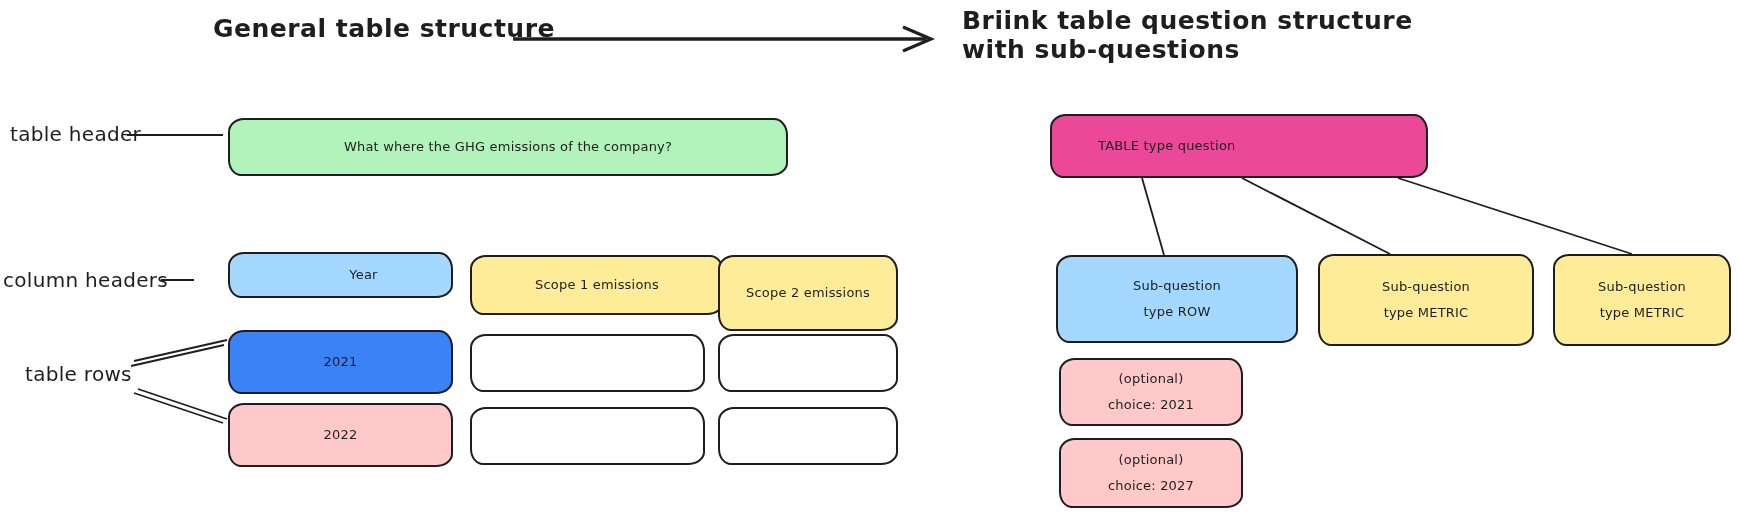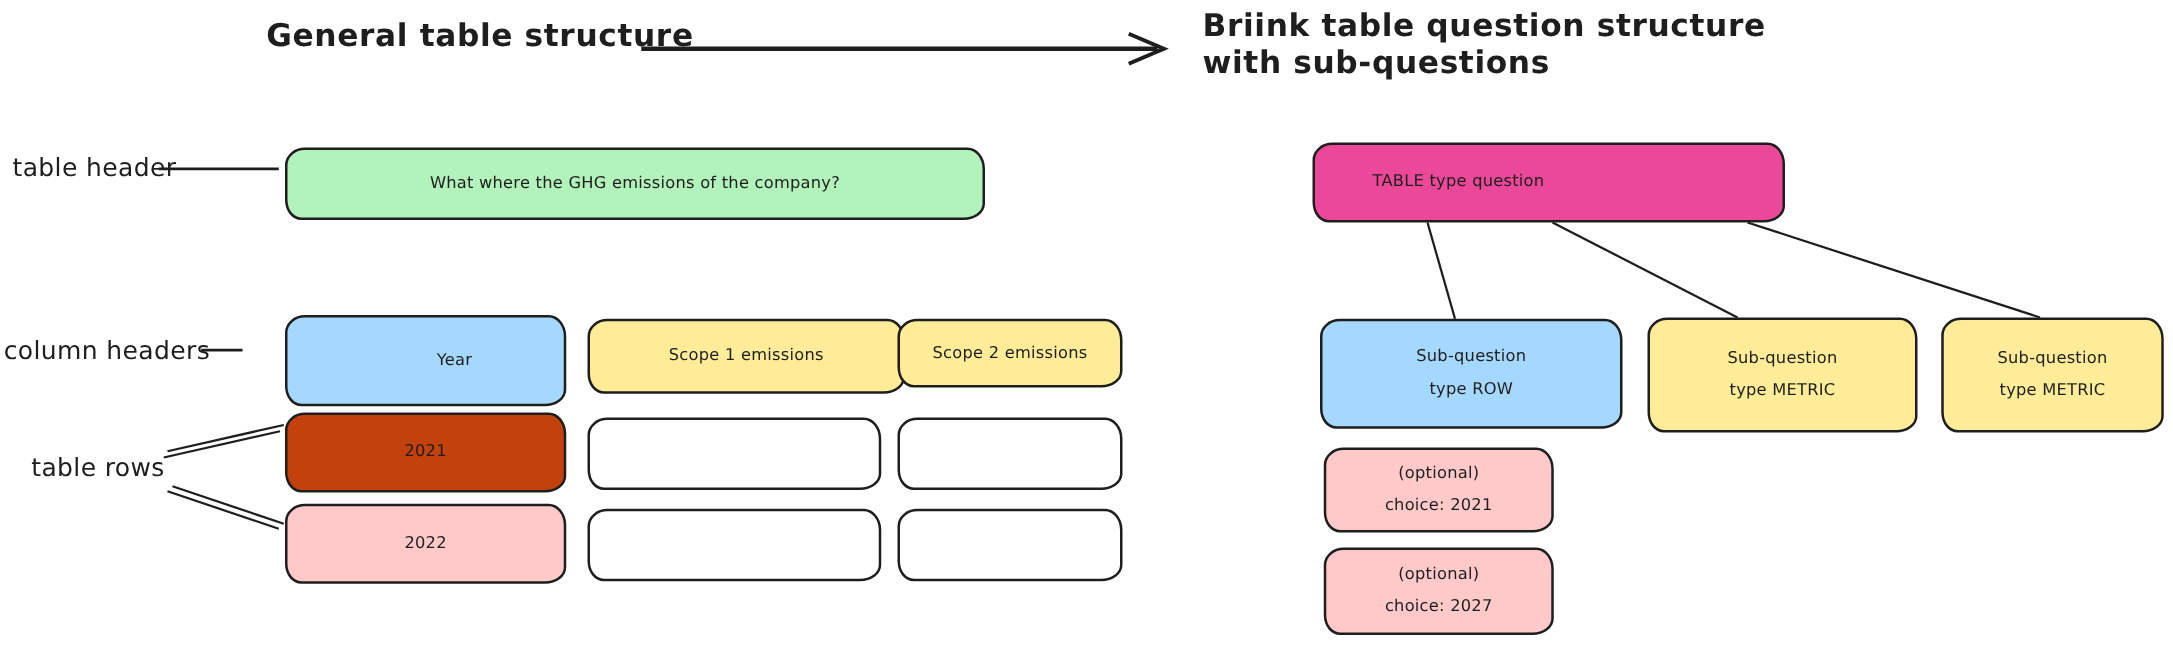--- a/index.html
+++ b/index.html
@@ -86,31 +86,31 @@
   <div class="title" style="left:213px;top:14px;">General table structure</div>
 
   <div class="label" style="left:10px;top:122px;">table header</div>
   <div class="label" style="left:3px;top:268px;">column headers</div>
   <div class="label" style="left:25px;top:362px;">table rows</div>
 
   <div class="box" style="left: 228px; top: 118px; width: 560px; height: 58px; background-color: rgb(178, 242, 187);">
     <div>What where the GHG emissions of the company?</div>
   </div>
 
-  <div class="box" style="left: 228px; top: 252px; width: 225px; height: 73px; background-color: rgb(165, 216, 255); padding-left: 46px;">
+  <div class="box" style="left: 228px; top: 252px; width: 225px; height: 46px; background-color: rgb(165, 216, 255); padding-left: 46px;">
     <div>Year</div>
   </div>
   <div class="box" style="left: 470px; top: 255px; width: 254px; height: 60px; background-color: rgb(255, 236, 153);">
     <div>Scope 1 emissions</div>
   </div>
-  <div class="box" style="left: 718px; top: 255px; width: 180px; height: 55px; background-color: rgb(255, 236, 153);">
+  <div class="box" style="left: 718px; top: 255px; width: 180px; height: 76px; background-color: rgb(255, 236, 153);">
     <div>Scope 2 emissions</div>
   </div>
 
-  <div class="box" style="left: 228px; top: 330px; width: 225px; height: 64px; background-color: #c2410c;">
+  <div class="box" style="left: 228px; top: 330px; width: 225px; height: 64px; background-color: #3b82f6;">
     <div>2021</div>
   </div>
   <div class="box" style="left:470px;top:334px;width:235px;height:58px;"></div>
   <div class="box" style="left:718px;top:334px;width:180px;height:58px;"></div>
 
   <div class="box" style="left: 228px; top: 403px; width: 225px; height: 64px; background-color: rgb(255, 201, 201);">
     <div>2022</div>
   </div>
   <div class="box" style="left:470px;top:407px;width:235px;height:58px;"></div>
   <div class="box" style="left:718px;top:407px;width:180px;height:58px;"></div>

